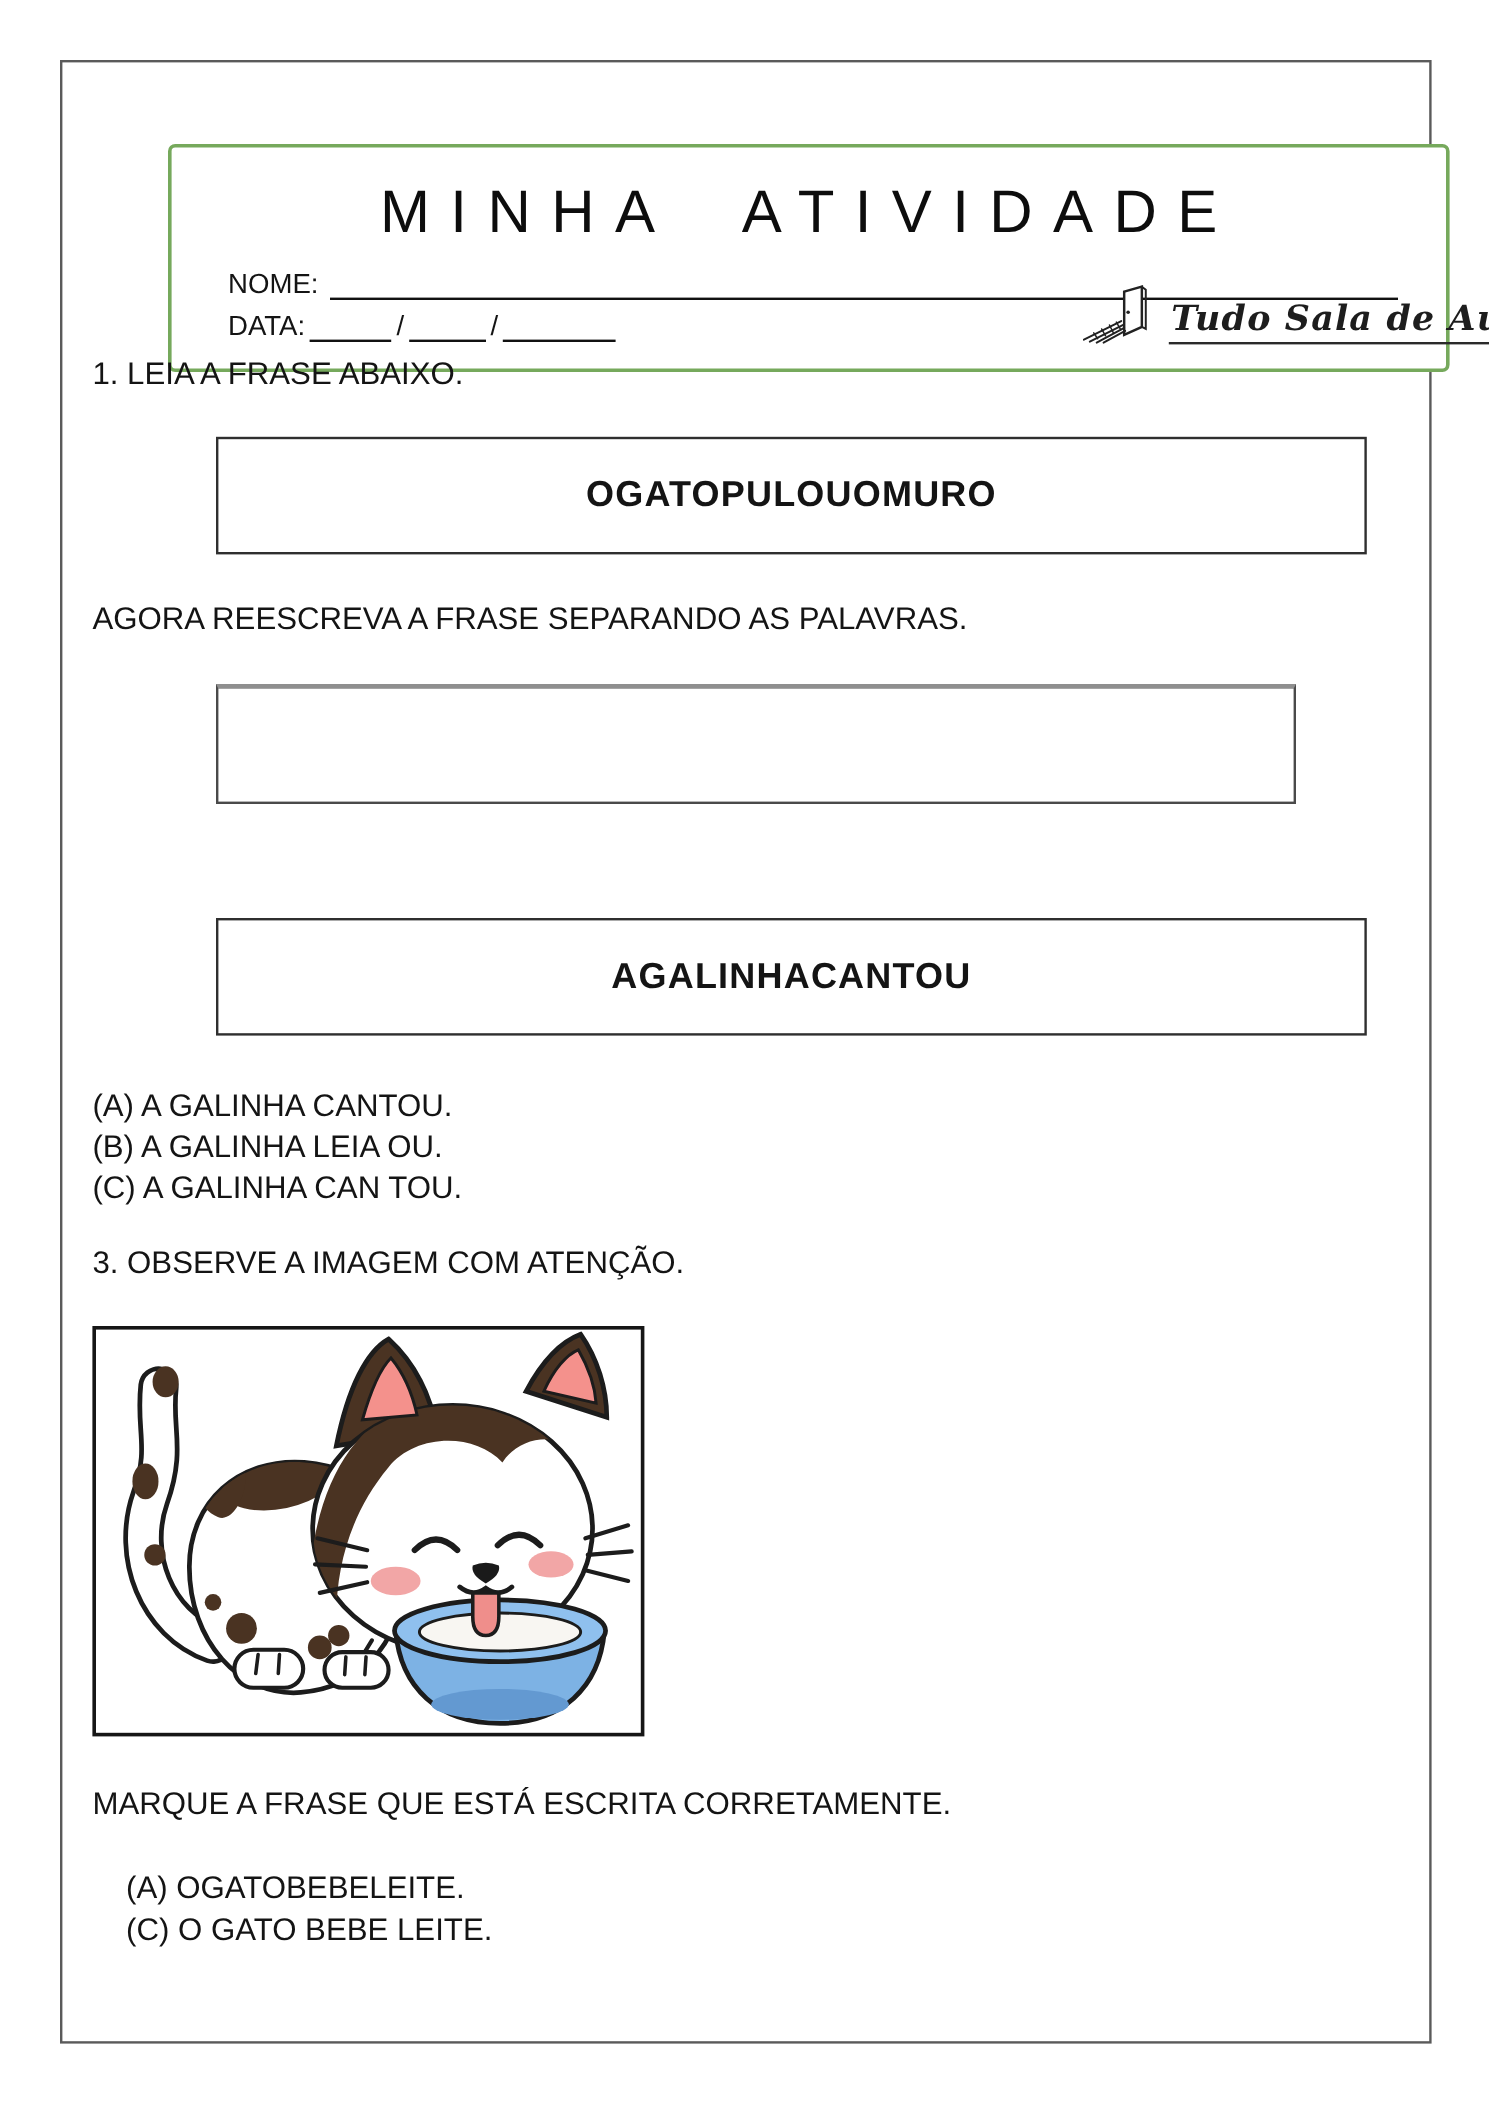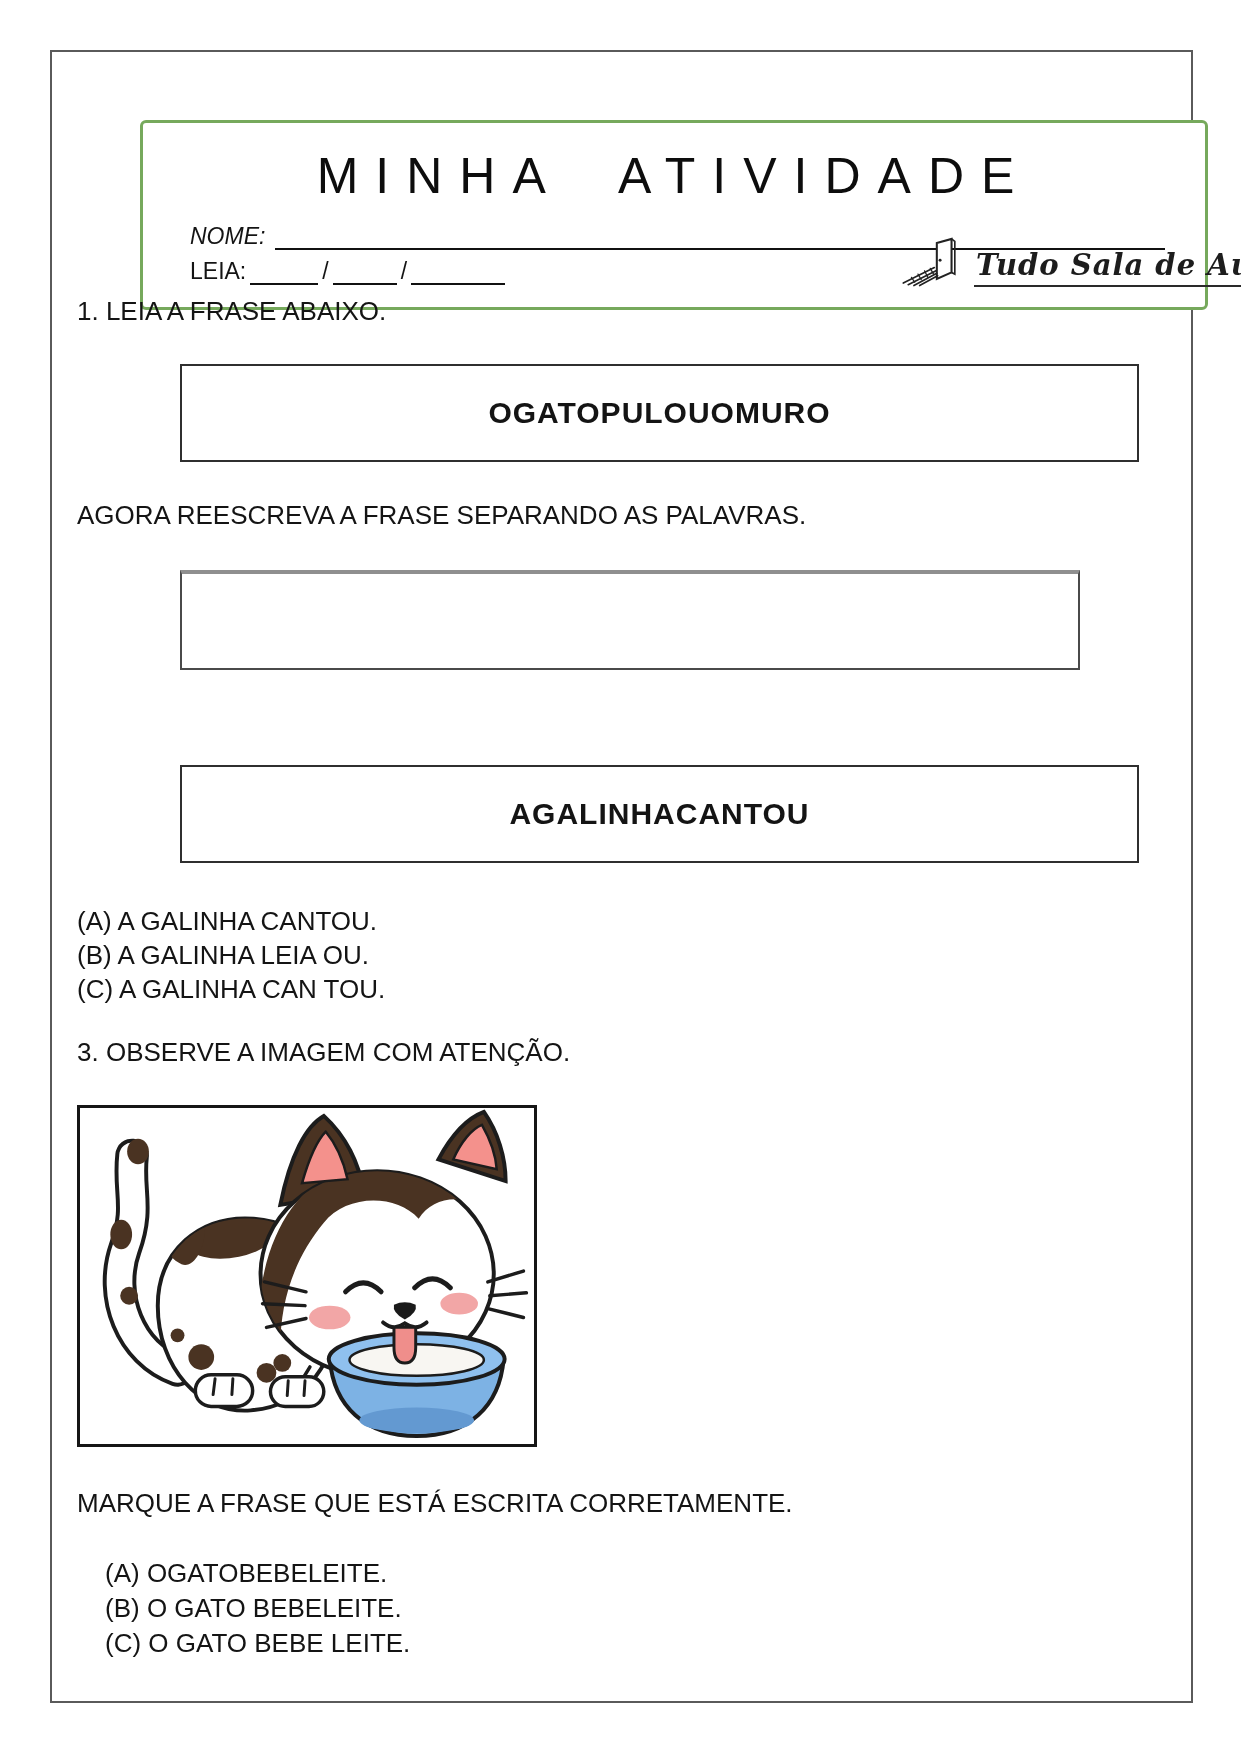--- a/index.html
+++ b/index.html
@@ -7,21 +7,21 @@
     --cat-outline:#1c1c1c; --cat-fur:#ffffff; --cat-patch:#4a3322;
     --cat-inner-ear:#f4918c; --cat-blush:#f2a6a6; --cat-tongue:#ef8e8b;
     --bowl-blue:#7db2e4; --bowl-rim:#8fc0ee; --bowl-shade:#6399d1; --milk:#f8f6f2;
   }
   *{box-sizing:border-box;margin:0;padding:0}
   body{background:#fff;font-family:"Liberation Sans",sans-serif;color:var(--ink);}
   .sheet{position:relative;width:1241px;height:1755px;background:#fff;overflow:hidden;}
   .page-frame{position:absolute;left:50px;top:50px;width:1143px;height:1653px;border:2px solid var(--page-border);}
   .header-box{position:absolute;left:88px;top:68px;width:1068px;height:190px;border:3px solid var(--header-border);border-radius:6px;background:#fff;}
   .title{position:absolute;left:0;right:0;top:24px;text-align:center;font-size:50px;letter-spacing:17px;word-spacing:30px;color:#0d0d0d;white-space:nowrap;}
-  .name-row{position:absolute;left:47px;top:100px;width:975px;display:flex;align-items:flex-end;gap:10px;font-size:23px;font-style:italic;}
+  .name-row{position:absolute;left:47px;top:100px;width:975px;display:flex;align-items:flex-end;gap:10px;font-size:23px;}
   .name-row .line{flex:1;border-bottom:2px solid #111;height:26px;}
   .date-row{position:absolute;left:47px;top:135px;display:flex;align-items:flex-end;gap:4px;font-size:23px;}
   .date-seg{display:inline-block;border-bottom:2px solid #111;height:26px;}
   .seg1{width:68px}.seg2{width:64px}.seg3{width:94px}
   .logo{position:absolute;left:757px;top:112px;display:flex;align-items:flex-end;gap:2px;}
   .logo-text{font-family:"DejaVu Serif",serif;font-style:italic;font-weight:700;font-size:29px;letter-spacing:1px;color:#1d1d1d;border-bottom:2px solid #2a2a2a;padding:0 6px 3px 2px;white-space:nowrap;}
   .prompt{position:absolute;font-size:26px;white-space:nowrap;color:var(--ink);}
   .phrase-box{position:absolute;left:180px;width:959px;height:98px;border:2px solid #2f2f2f;display:flex;align-items:center;justify-content:center;font-size:30px;font-weight:bold;letter-spacing:1px;background:#fff;}
   .answer-box{position:absolute;left:180px;top:568px;width:900px;height:100px;border:2px solid #4a4a4a;border-top:4px solid #8f8f8f;background:#fff;}
   .options{position:absolute;left:75px;font-size:26px;}
@@ -48,21 +48,21 @@
 <div class="sheet">
   <div class="page-frame">
 
     <div class="header-box">
       <div class="title">MINHA ATIVIDADE</div>
       <div class="name-row">
         <span>NOME:</span>
         <span class="line"></span>
       </div>
       <div class="date-row">
-        <span>LEIA:</span>
+        <span>DATA:</span>
         <span class="date-seg seg1"></span>
         <span>/</span>
         <span class="date-seg seg2"></span>
         <span>/</span>
         <span class="date-seg seg3"></span>
       </div>
       <div class="logo">
         <svg width="72" height="52" viewBox="0 0 88 60">
           <path d="M 45,8 L 63,3 L 63,44 L 45,52 Z" fill="#fff" stroke="#222" stroke-width="2.5"></path>
           <path class="icon-stroke" d="M 63,3 L 67,6 L 67,46 L 63,44"></path>
@@ -153,18 +153,17 @@
           <ellipse class="milk" cx="340" cy="255" rx="68" ry="16"></ellipse>
         </g>
 
         <path class="tongue" d="M 317,222 L 317,242 Q 317,258 328,258 Q 339,258 339,242 L 339,222 Z"></path>
       </svg>
     </div>
 
     <div class="prompt" style="left:25px;top:1436px;">MARQUE A FRASE QUE ESTÁ ESCRITA CORRETAMENTE.</div>
     <div class="options opts-q3" style="left:25px;top:1504px;">
       <div class="opt">(A) OGATOBEBELEITE.</div>
-      <div class="opt">(B) O GATO BEBELEITE.</div>
       <div class="opt">(C) O GATO BEBE LEITE.</div>
     </div>
 
   </div>
 </div>
 
 </body></html>

